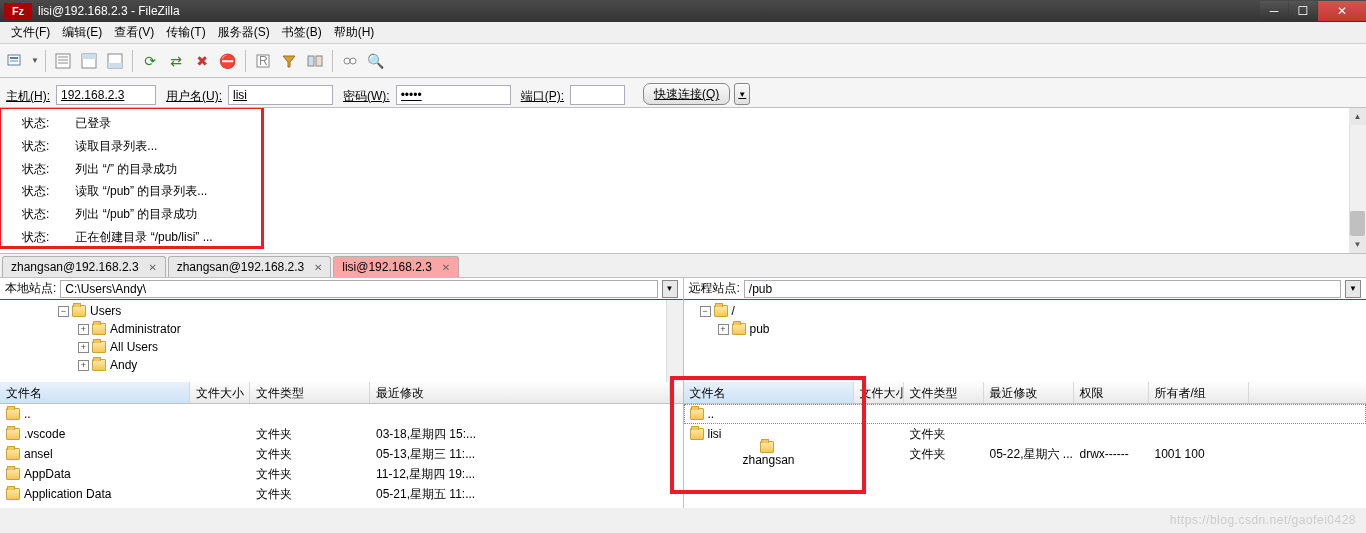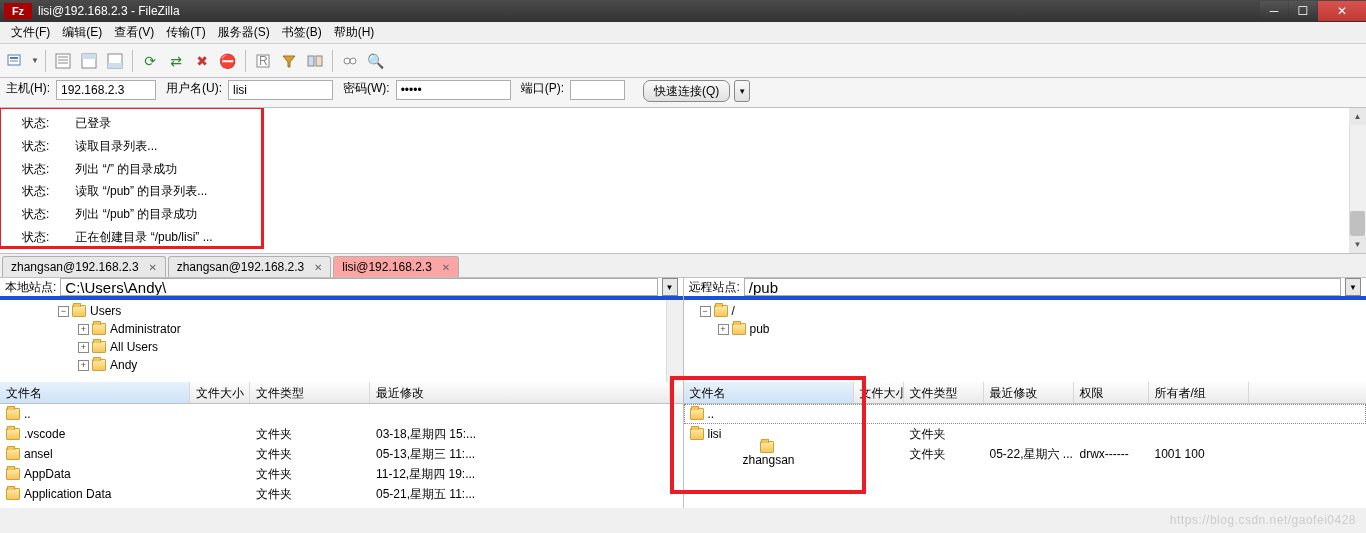--- a/index.html
+++ b/index.html
@@ -12,21 +12,21 @@
 .win-btn.close { background: linear-gradient(#d9534f, #c13832); width: 48px; }
 
 .menubar { height: 22px; background: #f0f0f0; border-bottom: 1px solid #d0d0d0; display: flex; align-items: center; padding-left: 5px; }
 .menubar span { padding: 2px 6px; cursor: default; }
 
 .toolbar { height: 34px; background: #f5f5f5; border-bottom: 1px solid #c0c0c0; display: flex; align-items: center; padding: 2px 4px; gap: 2px; }
 .tool-btn { width: 24px; height: 24px; border: 1px solid transparent; display: flex; align-items: center; justify-content: center; font-size: 14px; }
 .tool-sep { width: 1px; height: 22px; background: #c0c0c0; margin: 0 3px; }
 .tool-drop { width: 10px; height: 24px; border: 1px solid transparent; display: flex; align-items: center; justify-content: center; font-size: 8px; color: #555; }
 
-.connectbar { height: 30px; background: #f5f5f5; border-bottom: 1px solid #c0c0c0; display: flex; align-items: flex-start; padding: 2px 6px; gap: 4px; }
+.connectbar { height: 30px; background: #f5f5f5; border-bottom: 1px solid #c0c0c0; display: flex; align-items: flex-end; padding: 2px 6px; gap: 4px; text-decoration: underline; }
 .connectbar label { margin-right: 2px; }
 .connectbar input { border: 1px solid #abadb3; padding: 2px 4px; height: 20px; font-size: 12px; }
 .qc-btn { border: 1px solid #888; background: linear-gradient(#fafafa,#e0e0e0); padding: 2px 10px; height: 22px; border-radius: 7px; }
 .qc-drop { width: 16px; height: 22px; border: 1px solid #888; background: linear-gradient(#fafafa,#e0e0e0); display: flex; align-items: center; justify-content: center; font-size: 8px; border-radius: 3px; }
 
 .log-pane { height: 146px; background: #fff; overflow: hidden; border-bottom: 1px solid #c0c0c0; position: relative; padding-left: 16px; }
 .log-inner { padding: 4px 6px; line-height: 1.9; }
 .log-line { white-space: pre; color: #000; }
 .red-box-1 { position: absolute; border: 3px solid #ed1c24; left: -2px; top: -2px; width: 266px; height: 143px; pointer-events: none; }
 .log-scroll { position: absolute; right: 0; top: 0; width: 17px; height: 100%; background: #f0f0f0; border-left: 1px solid #ddd; }
@@ -34,22 +34,22 @@
 .log-scroll-arr { position: absolute; right: 0; width: 17px; height: 17px; background: #e8e8e8; display:flex; align-items:center; justify-content:center; font-size:8px; color:#555; }
 
 .tabs { height: 24px; background: #f0f0f0; border-bottom: 1px solid #c0c0c0; display: flex; align-items: flex-end; padding-left: 2px; }
 .tab { border: 1px solid #b0b0b0; border-bottom: none; background: #e8e8e8; padding: 3px 6px 3px 8px; margin-right: 2px; border-radius: 3px 3px 0 0; display: flex; align-items: center; gap: 8px; font-size: 11px; }
 .tab.active { background: #fca5a5; }
 .tab-close { width: 12px; height: 12px; font-size: 10px; color: #666; display: inline-flex; align-items: center; justify-content: center; }
 
 .panes { display: flex; height: 104px; }
 .pane { flex: 1; display: flex; flex-direction: column; background: #fff; border-right: 1px solid #c0c0c0; }
 .pane:last-child { border-right: none; }
-.site-row { height: 22px; display: flex; align-items: center; padding: 2px 5px; gap: 4px; border-bottom: 4px solid #1d4ed8; }
-.site-row input { flex: 1; border: 1px solid #abadb3; height: 18px; padding: 1px 4px; font-size: 15px; }
+.site-row { height: 22px; display: flex; align-items: center; padding: 2px 5px; gap: 4px; border-bottom: 1px solid #1d4ed8; }
+.site-row input { flex: 1; border: 1px solid #abadb3; height: 18px; padding: 1px 4px; font-size: 12px; }
 .site-row .drop { width: 16px; border: 1px solid #888; height: 18px; display:flex;align-items:center;justify-content:center;font-size:8px; background:#e8e8e8; }
 .tree { flex: 1; overflow: hidden; padding: 2px 0; background: #fff; position: relative; }
 .tree-row { display: flex; align-items: center; height: 18px; padding-left: 6px; }
 .tree-indent { display: inline-block; }
 .tree-toggle { width: 11px; height: 11px; border: 1px solid #888; display: inline-flex; align-items: center; justify-content: center; font-size: 9px; line-height: 1; margin-right: 3px; color: #444; background:#fff;}
 .folder-icon { width: 14px; height: 12px; background: linear-gradient(#ffe9a8,#f7c65b); border: 1px solid #caa437; border-radius: 1px; margin-right: 4px; display: inline-block; position: relative; }
 .folder-icon::before { content:''; position:absolute; top:-3px; left:0; width:6px; height:3px; background:#f7c65b; border:1px solid #caa437; border-bottom:none; border-radius:1px 1px 0 0;}
 .tree-scroll { position:absolute; right:0; top:0; width:17px; height:100%; background:#f0f0f0; border-left:1px solid #ddd;}
 
 .file-lists { display: flex; height: 126px; position: relative; }

